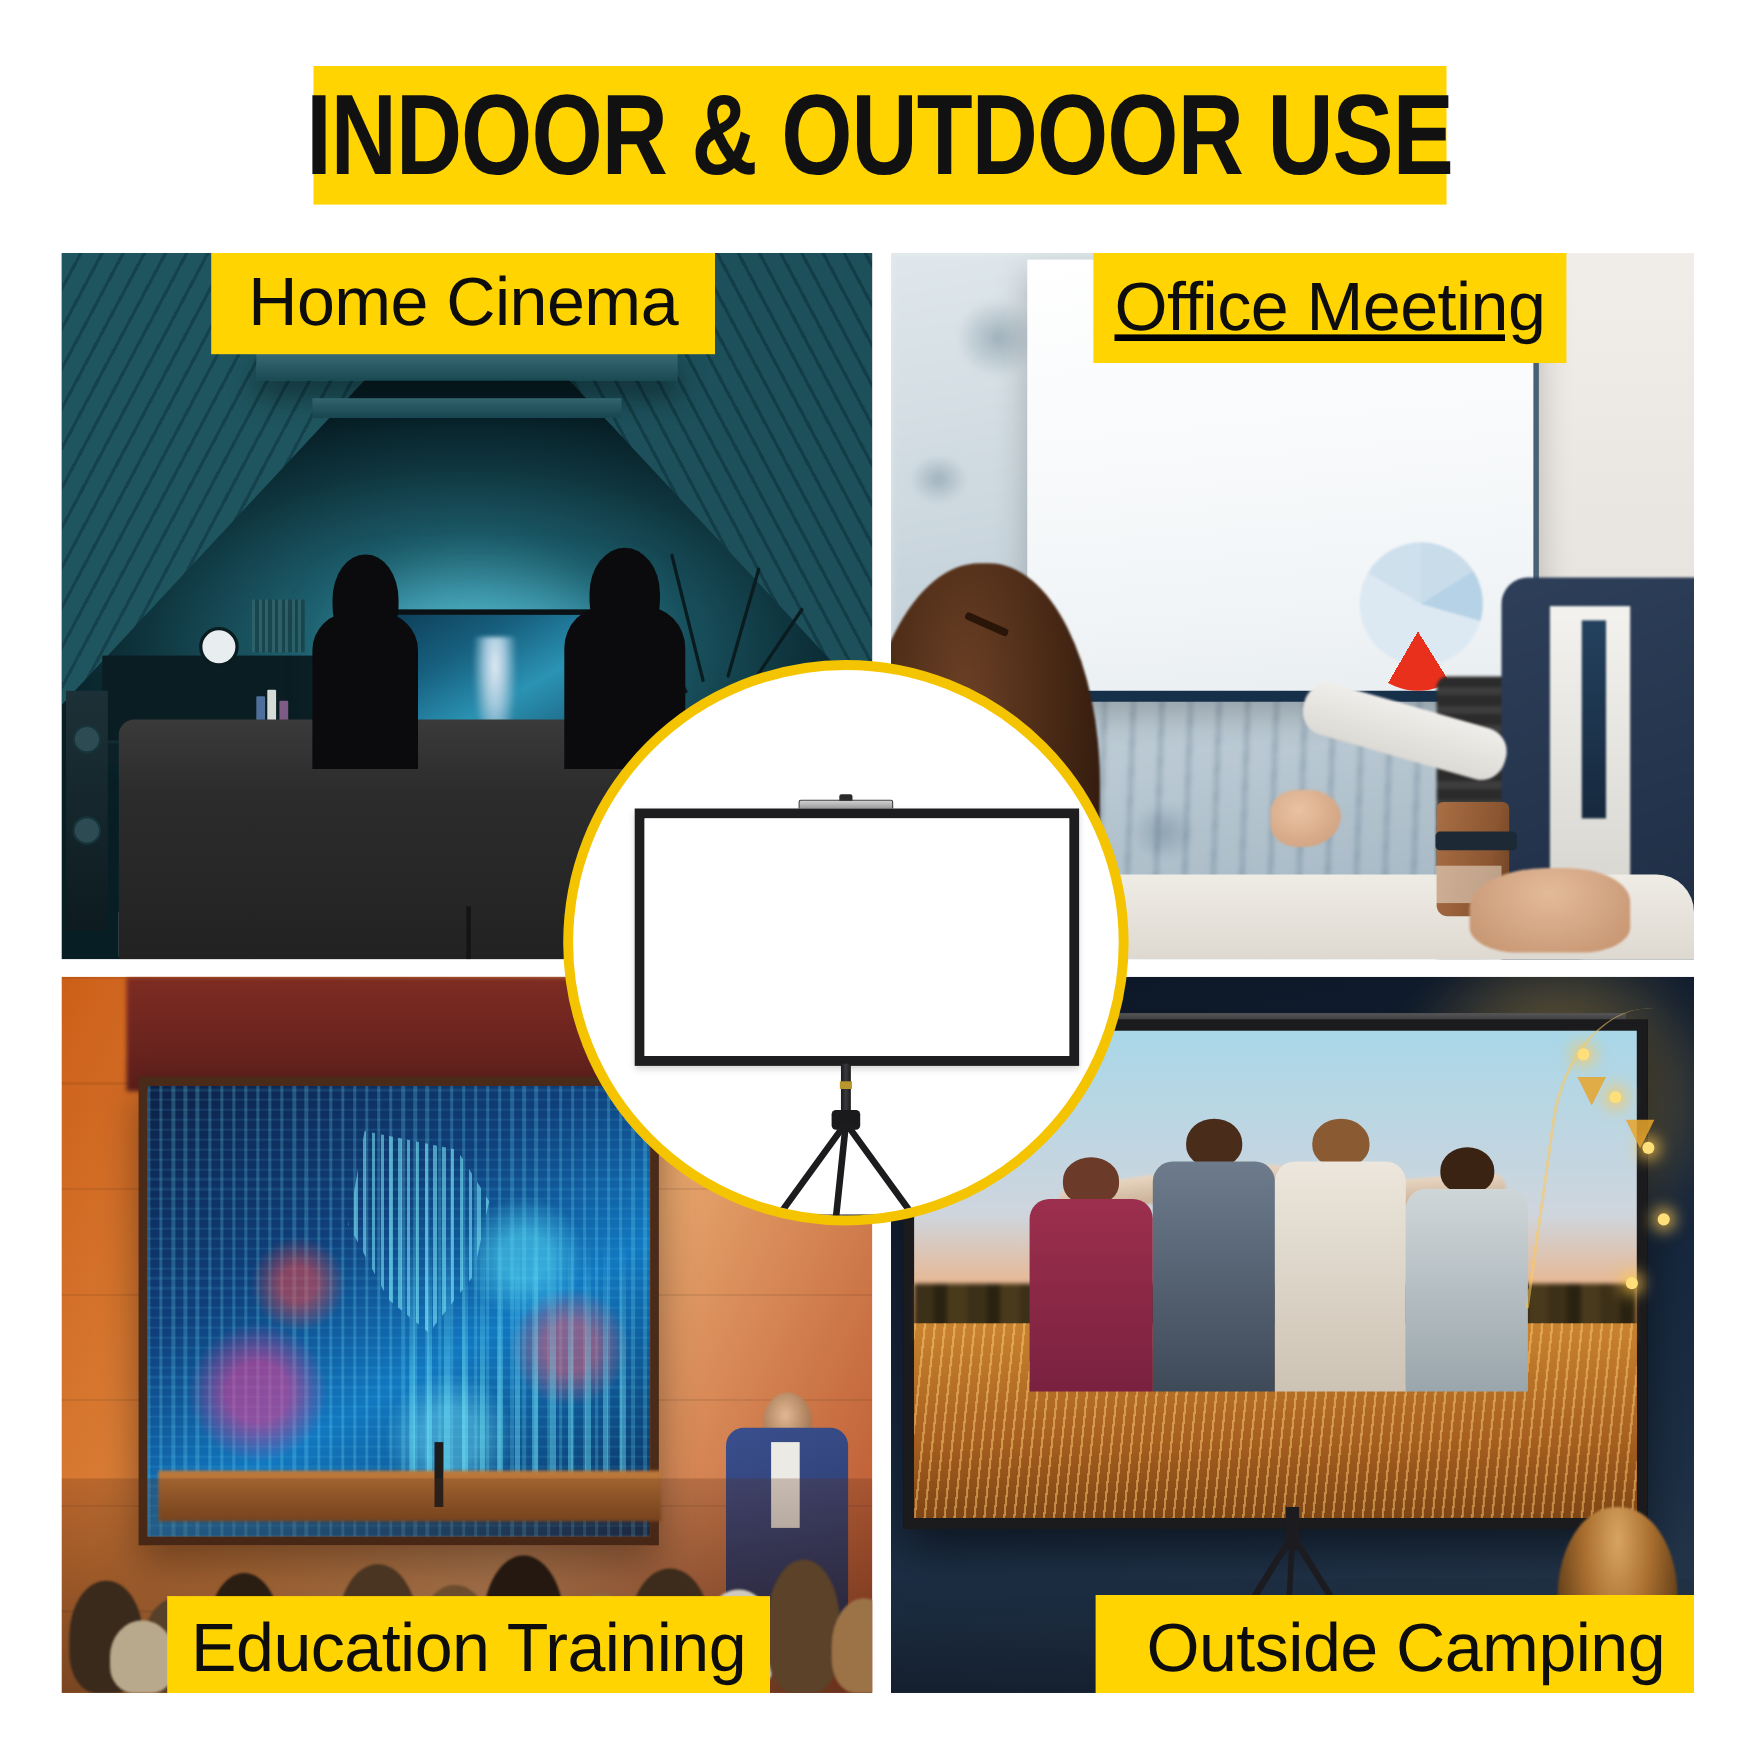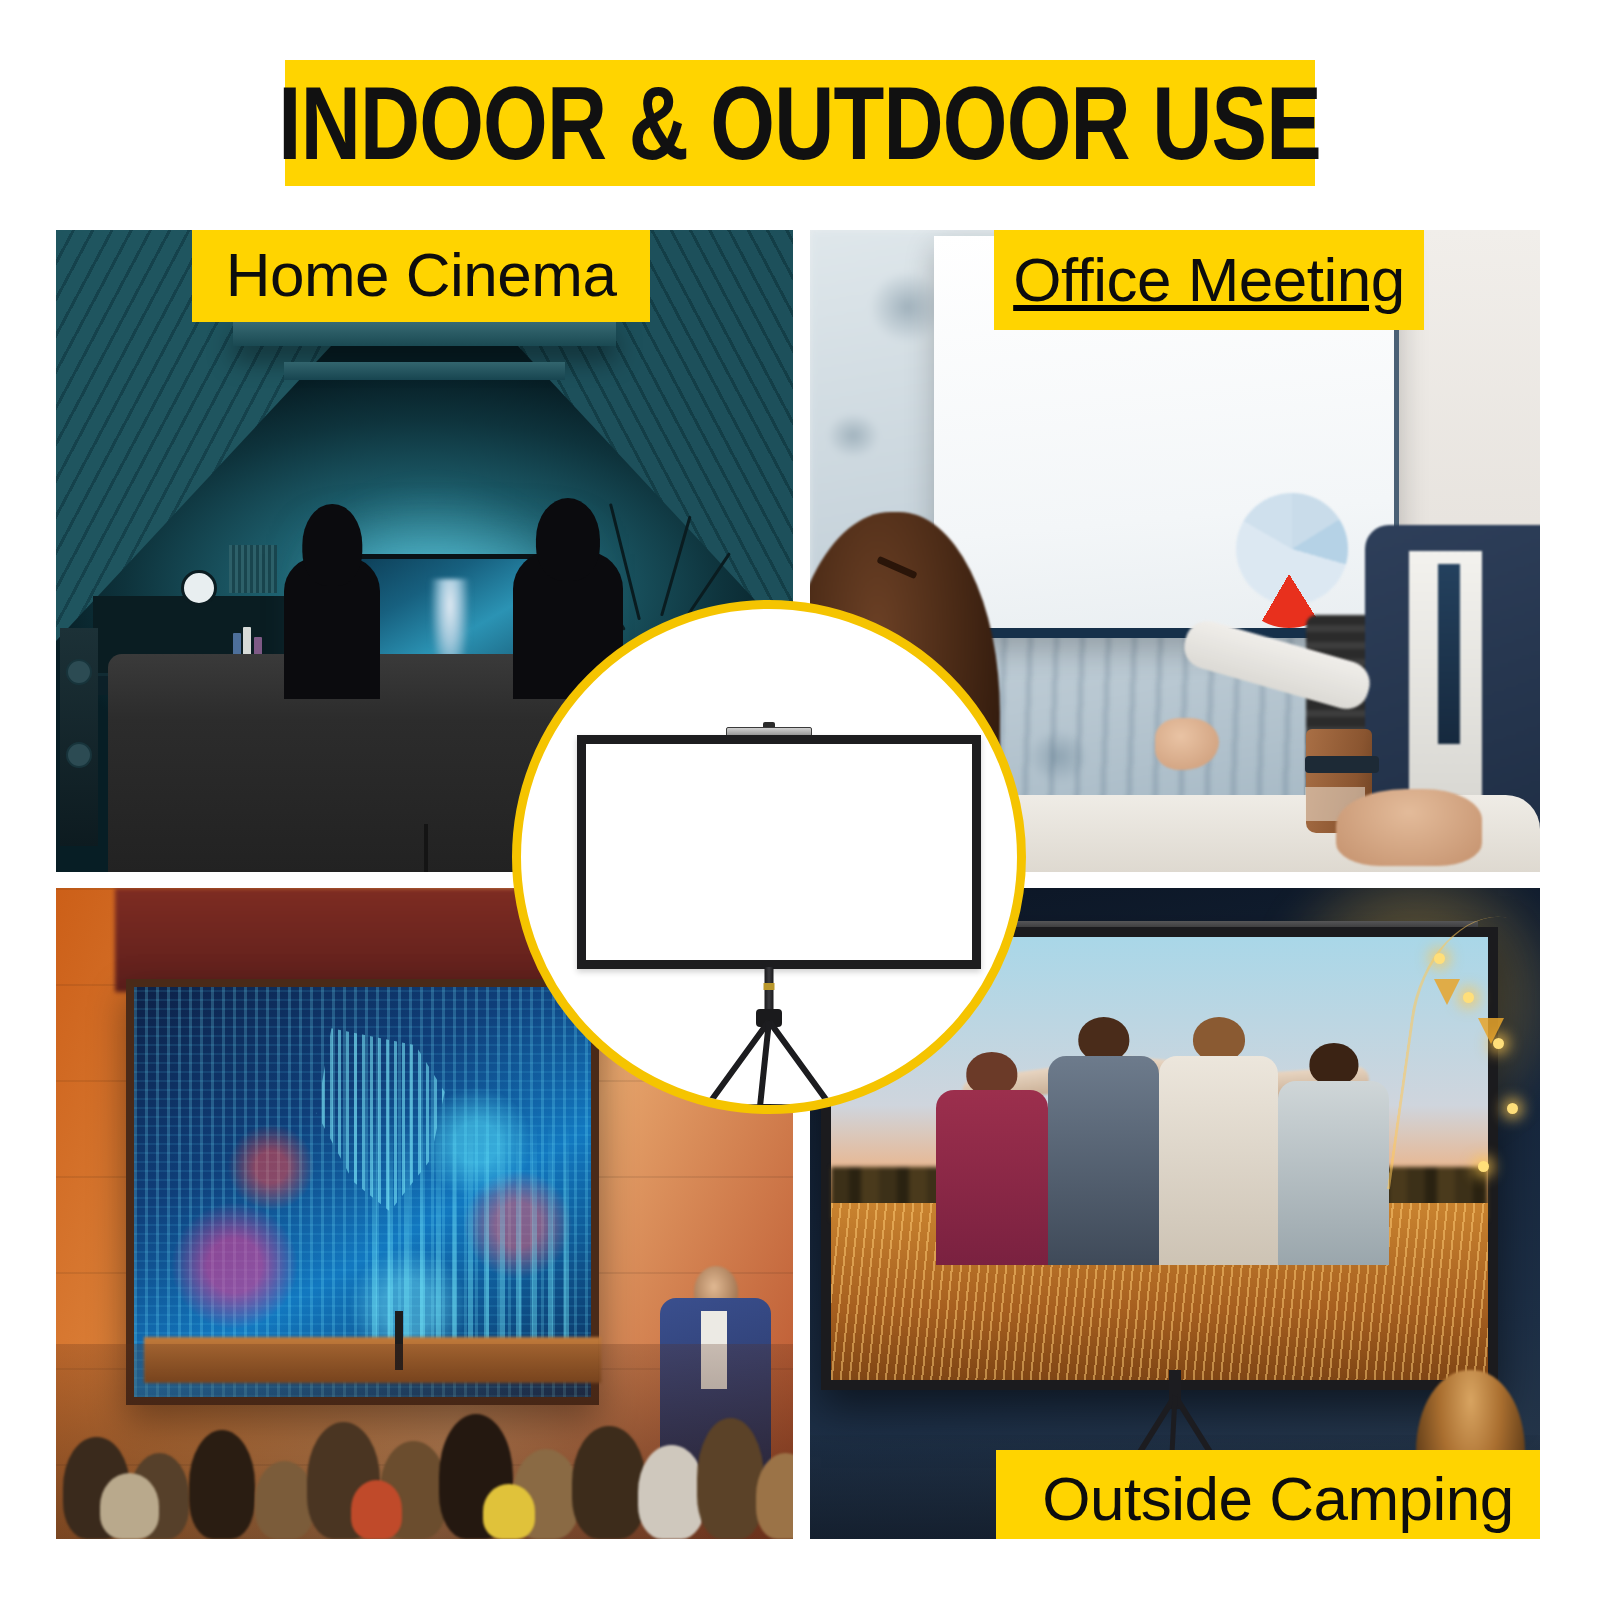--- a/index.html
+++ b/index.html
@@ -628,20 +628,23 @@
         <div class="ed-head" style="left:62%; width:9%;  height:46%; background:#8a6a44;"></div>
         <div class="ed-head" style="left:70%; width:10%; height:58%; background:#3d2c1b;"></div>
         <div class="ed-head" style="left:79%; width:9%;  height:48%; background:#cfc8bd;"></div>
         <div class="ed-head" style="left:87%; width:9%;  height:62%; background:#5b4228;"></div>
         <div class="ed-head" style="left:95%; width:8%;  height:44%; background:#9b7347;"></div>
         <div class="ed-head" style="left:6%;  width:8%;  height:34%; background:#b9a98c; bottom:0;"></div>
         <div class="ed-head" style="left:40%; width:7%;  height:30%; background:#c04a2a; bottom:0;"></div>
         <div class="ed-head" style="left:58%; width:7%;  height:28%; background:#e0c23a; bottom:0;"></div>
       </div>
     </div>
+    <div class="caption" id="caption-education" style="position:absolute; left:96px; top:563px; width:548px; height:95px;">
+      <span>Education Training</span>
+    </div>
   </div>
 
   <div class="photo-cell" id="cell-camping">
     <div class="scene">
       <div class="oc-bg"></div>
       <div class="oc-glow"></div>
       <div class="oc-ground"></div>
 
       <div class="oc-frame-top"></div>
       <div class="oc-frame">

